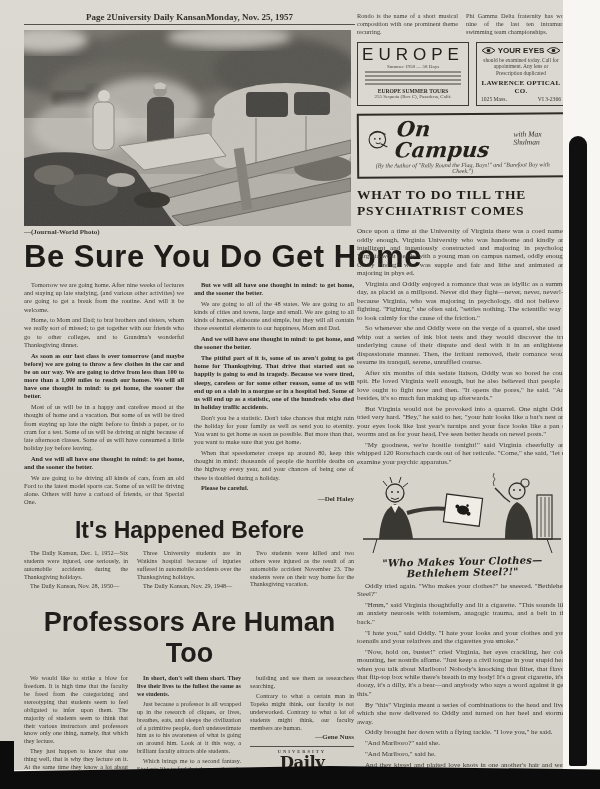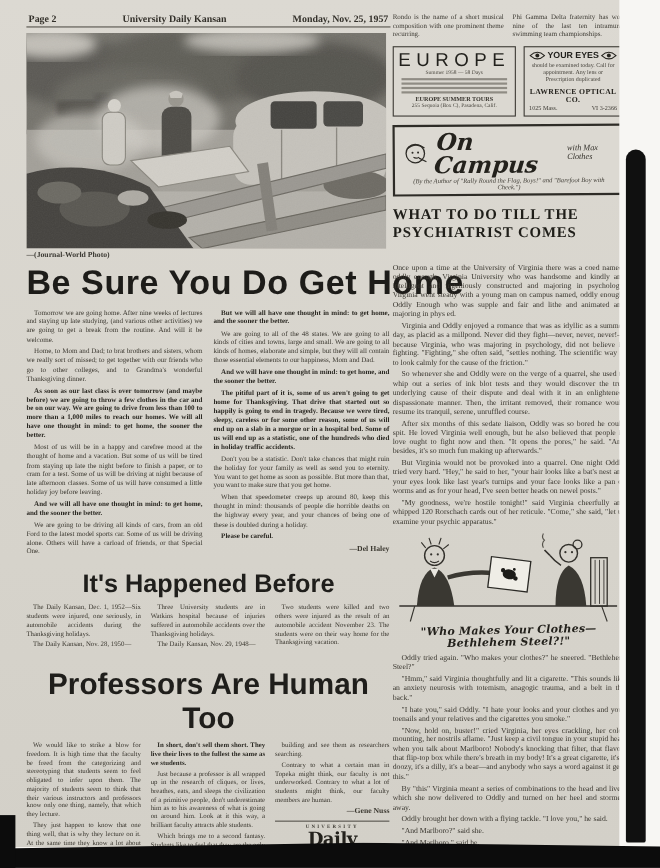--- a/index.html
+++ b/index.html
@@ -9,21 +9,21 @@
         background:linear-gradient(180deg,#dcd9d2 0%,#d7d4cc 55%,#d3d0c8 100%);}
   .right-white{position:absolute;left:563px;top:0;width:37px;height:789px;background:#f7f6f3;}
   .spine-bar{position:absolute;left:569px;top:136px;width:18px;height:630px;background:#101010;
              border-radius:9px 9px 2px 2px;}
   .bottom-strip{position:absolute;left:0;bottom:0;width:600px;height:27px;background:#0c0c0c;z-index:8;
                 clip-path:polygon(0 35%,55% 15%,100% 28%,100% 100%,0 100%);}
   .corner-left{position:absolute;left:0;top:741px;width:14px;height:48px;background:#0c0c0c;z-index:9;}
 
   
   .left-col{position:absolute;left:24px;top:12px;width:331px;}
-  .page-header{display:flex;justify-content:space-between;align-items:flex-end;
+  .page-header{display:flex;justify-content:center;align-items:flex-end;
                font-weight:bold;font-size:9px;border-bottom:1px solid #55524b;
                padding:0 2px 2px 2px;margin-bottom:5px;color:#33302a;}
   .photo-wrap{width:327px;height:196px;background:#b7b4ad;overflow:hidden;}
   .photo-credit{font-size:7px;font-weight:bold;margin:2px 2px 0 0;color:#3a3832;}
   .main-headline{font-family:"Liberation Sans",sans-serif;font-weight:bold;font-size:31px;
                  letter-spacing:.5px;margin:3px 0 6px 0;color:#1d1c19;white-space:nowrap;}
   .two-col{display:flex;gap:10px;}
   .bcol{width:160px;font-size:6.4px;line-height:1.28;text-align:justify;color:#3a372f;}
   .bcol p{margin:0 0 2.5px 0;text-indent:7px;}
   .bold{font-weight:bold;color:#2c2a24;}
@@ -62,21 +62,21 @@
 
   .oncampus{margin-top:7px;border:2px solid #2e2c27;padding:3px 6px 2px 6px;transform:rotate(-.4deg);
             background:#dcd9d2;}
   .oc-top{display:flex;align-items:center;gap:6px;}
   .oc-title{font-family:"DejaVu Serif",serif;font-style:italic;font-weight:bold;font-size:21px;
             color:#23211c;transform:skewX(-6deg);line-height:1;}
   .oc-with{font-size:7.5px;font-style:italic;color:#33302a;line-height:1.1;}
   .oc-byline{text-align:center;font-style:italic;font-size:6px;color:#45423b;margin-top:2px;}
 
   .shulman-head{font-weight:bold;font-size:13.5px;letter-spacing:.8px;line-height:1.2;
-                margin:9px 0 20px 0;color:#1f1e19;}
+                margin:9px 0 8px 0;color:#1f1e19;}
   .shulman-text{font-size:7px;line-height:1.2;text-align:justify;color:#39362f;}
   .shulman-text p{margin:0 0 2.5px 0;text-indent:8px;}
   .shulman-text p.noindent{text-indent:0;}
   .cartoon{width:211px;height:86px;margin-top:2px;}
   .cartoon-caption{font-family:"DejaVu Serif",serif;font-style:italic;font-weight:bold;font-size:10px;
                    text-align:center;transform:rotate(-1.2deg);margin:1px 0 4px 0;color:#23211c;
                    letter-spacing:.2px;}
 </style>
 </head>
 <body>
@@ -263,21 +263,21 @@
       <div class="oc-top">
         <svg width="30" height="28" viewBox="0 0 30 28">
           <circle cx="15" cy="14" r="10" fill="none" stroke="#2e2c27" stroke-width="1.4"></circle>
           <path d="M6 9 Q15 1 25 8" fill="none" stroke="#2e2c27" stroke-width="1.4"></path>
           <circle cx="12" cy="13" r="1.1" fill="#2e2c27"></circle>
           <circle cx="18" cy="13" r="1.1" fill="#2e2c27"></circle>
           <path d="M13 18 q3 2 6 0" fill="none" stroke="#2e2c27" stroke-width="1.2"></path>
           <line x1="19" y1="19" x2="27" y2="23" stroke="#2e2c27" stroke-width="1.4"></line>
         </svg>
         <span class="oc-title">On Campus</span>
-        <span class="oc-with">with Max Clothes</span>
+        <span class="oc-with">with Max Shulman</span>
       </div>
       <div class="oc-byline">(By the Author of "Rally Round the Flag, Boys!" and "Barefoot Boy with Cheek.")</div>
     </div>
 
     <h2 class="shulman-head">WHAT TO DO TILL THE PSYCHIATRIST COMES</h2>
 
     <div class="shulman-text">
       <p class="noindent">Once upon a time at the University of Virginia there was a coed named, oddly enough, Virginia University who was handsome and kindly and intelligent and ingeniously constructed and majoring in psychology. Virginia went steady with a young man on campus named, oddly enough, Oddly Enough who was supple and fair and lithe and animated and majoring in phys ed.</p>
       <p>Virginia and Oddly enjoyed a romance that was as idyllic as a summer day, as placid as a millpond. Never did they fight—never, never, never!—because Virginia, who was majoring in psychology, did not believe in fighting. "Fighting," she often said, "settles nothing. The scientific way is to look calmly for the cause of the friction."</p>
       <p>So whenever she and Oddly were on the verge of a quarrel, she used to whip out a series of ink blot tests and they would discover the true underlying cause of their dispute and deal with it in an enlightened, dispassionate manner. Then, the irritant removed, their romance would resume its tranquil, serene, unruffled course.</p>

